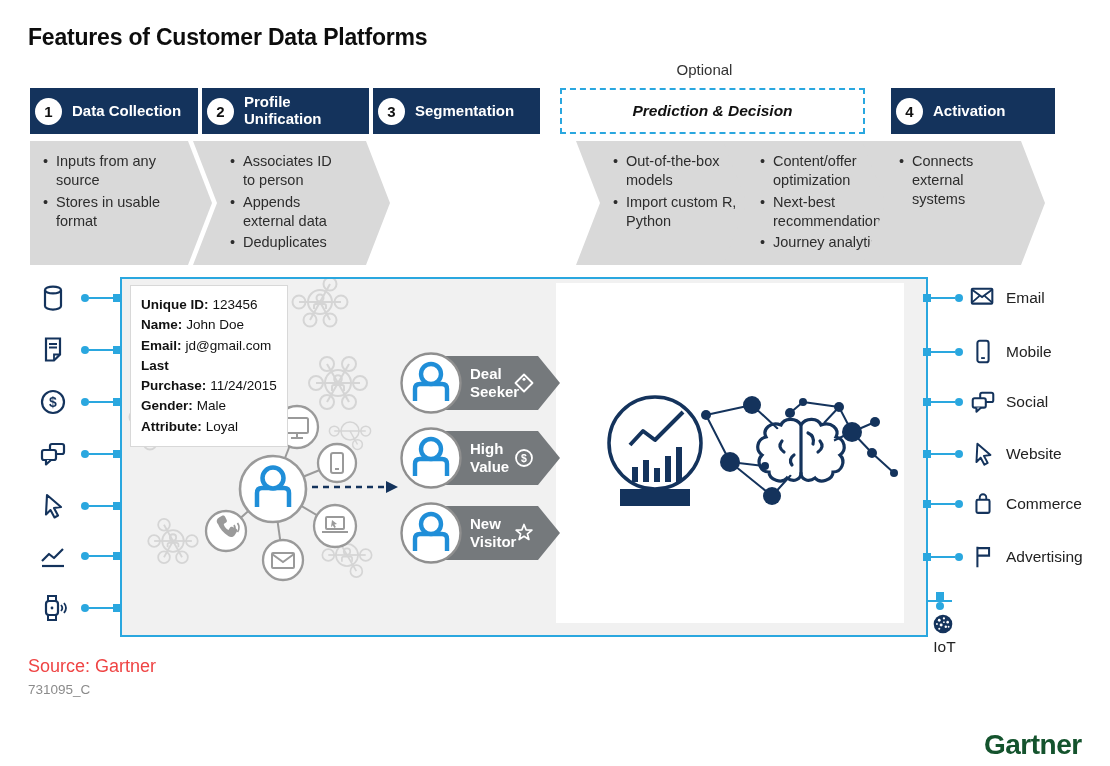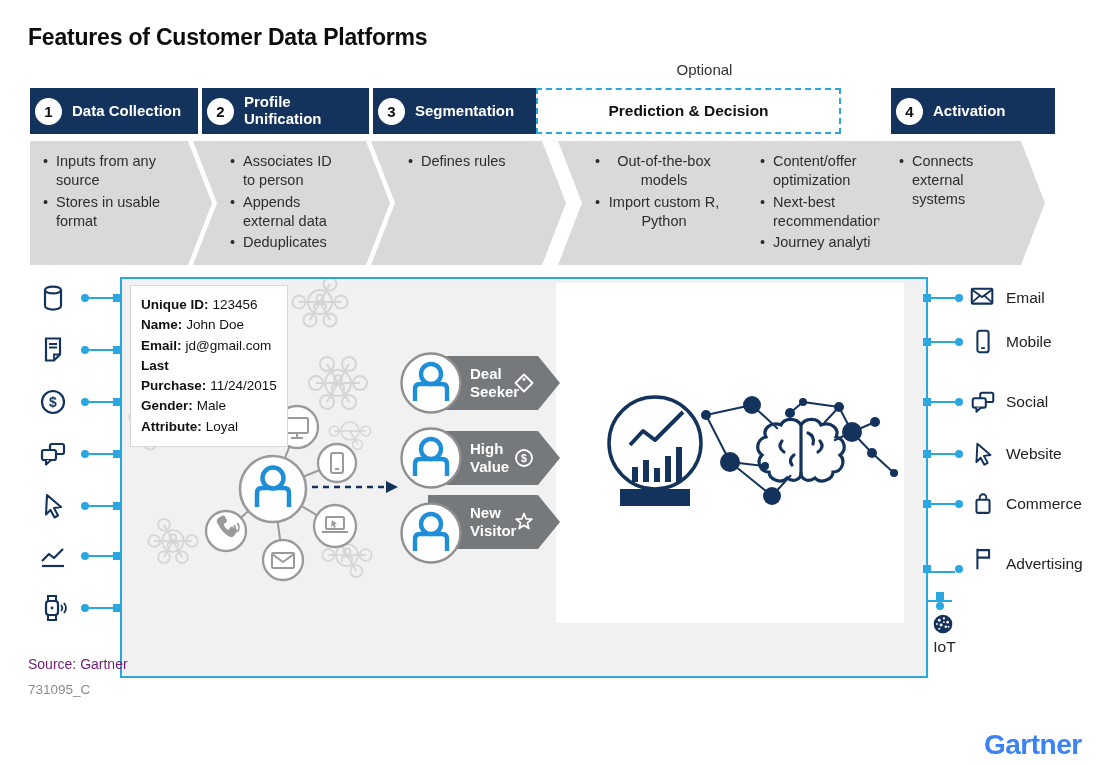--- a/index.html
+++ b/index.html
@@ -24,21 +24,21 @@
   .chev li{position:relative;padding-left:13px;font-size:14.5px;line-height:1.3;color:#2d2d2d;margin-bottom:3px;}
   .chev li::before{content:"\2022";position:absolute;left:0;top:0;color:#2d2d2d;}
   .ch1{padding-left:13px;} .ch1 li{width:135px;}
   .ch2{padding-left:37px;} .ch2 li{width:104px;}
   .ch3{padding-left:37px;} .ch3 li{width:140px;}
   .ch4{padding-left:37px;} .ch4 li{width:112px;}
   .ch5{padding-left:37px;} .ch5 li{width:152px;}
   .ch6{padding-left:37px;} .ch6 li{width:95px;}
 
   
-  .main-box{position:absolute;left:120px;top:277px;width:808px;height:401px;background:#f1f1f1;
+  .main-box{position:absolute;left:120px;top:277px;width:808px;height:360px;background:#f1f1f1;
             border:2px solid #2aa7df;box-sizing:border-box;}
   .white-panel{position:absolute;left:434px;top:4px;width:348px;height:340px;background:#fff;}
   .bg-clusters{position:absolute;left:0;top:0;pointer-events:none;}
   .hub-svg{position:absolute;left:0;top:0;}
 
   .profile-card{position:absolute;left:8px;top:6px;width:158px;background:#fff;border:1px solid #d8d8d8;
                 padding:9px 10px;box-sizing:border-box;font-size:13.5px;line-height:1.5;color:#111;}
   .pf-label{font-weight:800;margin-right:4px;}
 
   .seg-circle{position:absolute;width:62px;height:62px;z-index:3;}
@@ -51,23 +51,23 @@
   
   .source-row{position:absolute;left:38px;height:32px;display:flex;align-items:center;}
   .channel-row{position:absolute;left:923px;height:32px;display:flex;align-items:center;}
   .conn-dot{width:8px;height:8px;border-radius:50%;background:#2aa7df;flex:0 0 auto;}
   .conn-line{width:24px;height:2.4px;background:#2aa7df;flex:0 0 auto;}
   .conn-sq{width:8px;height:8px;background:#2aa7df;flex:0 0 auto;}
   .src-icon{margin-right:13px;flex:0 0 auto;}
   .chan-icon{margin-left:6px;flex:0 0 auto;}
   .chan-label{margin-left:9px;font-size:15.5px;color:#222;}
 
-  .footer-source{position:absolute;left:28px;top:656px;font-size:14px;color:#701a75;}
+  .footer-source{position:absolute;left:28px;top:656px;font-size:18px;color:#ef4444;}
   .footer-code{position:absolute;left:28px;top:682px;font-size:13.5px;color:#8b8b8b;}
-  .gartner-logo{position:absolute;left:984px;top:729px;font-size:28px;font-weight:800;color:#3b82f6;letter-spacing:-0.5px;}
+  .gartner-logo{position:absolute;left:984px;top:729px;font-size:28px;font-weight:800;color:#14532d;letter-spacing:-0.5px;}
 </style>
 </head>
 <body>
 
 <div class="canvas">
 
   <div class="title">Features of Customer Data Platforms</div>
   <div class="optional">Optional</div>
 
   <div class="stage" style="left:30px;width:168px;">
@@ -75,47 +75,42 @@
     <span class="stage-label">Data Collection</span>
   </div>
   <div class="stage" style="left:202px;width:167px;">
     <span class="stage-num">2</span>
     <span class="stage-label" style="width:112px;">Profile Unification</span>
   </div>
   <div class="stage" style="left:373px;width:167px;">
     <span class="stage-num">3</span>
     <span class="stage-label">Segmentation</span>
   </div>
-  <div class="stage-dashed" style="left:536px;width:305px;">
+  <div class="stage-dashed" style="left:560px;width:305px;font-style:italic;">
     <span>Prediction &amp; Decision</span>
   </div>
   <div class="stage" style="left:891px;width:164px;">
     <span class="stage-num">4</span>
     <span class="stage-label">Activation</span>
   </div>
 
   <div class="chev first ch1" style="left:30px;width:182px;">
     <ul>
       <li>Inputs from any source</li>
       <li>Stores in usable format</li>
     </ul>
   </div>
   <div class="chev ch2" style="left:193px;width:197px;">
     <ul>
       <li>Associates ID to person</li>
       <li>Appends external data</li>
       <li>Deduplicates</li>
     </ul>
   </div>
-  <div class="chev ch3" style="left:371px;width:195px;">
-    <ul>
-      <li>Defines rules</li>
-    </ul>
-  </div>
-  <div class="chev ch4" style="left:558px;width:195px;text-align:center;">
+  <div class="chev ch4" style="left:576px;width:195px;">
     <ul>
       <li>Out-of-the-box models</li>
       <li>Import custom R, Python</li>
     </ul>
   </div>
   <div class="chev ch5" style="left:723px;width:195px;">
     <ul>
       <li>Content/offer optimization</li>
       <li>Next-best recommendation</li>
       <li>Journey analytics</li>
@@ -407,21 +402,21 @@
       </svg>
     </div>
     <div class="seg-circle" style="left:278px;top:148px;">
       <svg width="62" height="62" viewBox="0 0 62 62">
         <circle cx="31" cy="31" r="29.5" fill="#fff" stroke="#8f8f8f" stroke-width="2.4"></circle>
         <path d="M15,49 V37 Q15,32 20,32 H42 Q47,32 47,37 V49" fill="none" stroke="#1f8ed8" stroke-width="4.4"></path>
         <circle cx="31" cy="22" r="10" fill="#fff" stroke="#1f8ed8" stroke-width="4.4"></circle>
       </svg>
     </div>
 
-    <div class="seg-tag" style="left:306px;top:216px;">
+    <div class="seg-tag" style="left:306px;top:227px;">
       <span class="seg-label">New Visitor</span>
       <svg class="seg-icon" width="22" height="22" viewBox="0 0 22 22">
         <path d="M11,2.5 L13.1,7.8 L18.9,8.2 L14.4,11.9 L15.9,17.5 L11,14.3 L6.1,17.5 L7.6,11.9 L3.1,8.2 L8.9,7.8 Z" fill="none" stroke="#fff" stroke-width="1.7" stroke-linejoin="round"></path>
       </svg>
     </div>
     <div class="seg-circle" style="left:278px;top:223px;">
       <svg width="62" height="62" viewBox="0 0 62 62">
         <circle cx="31" cy="31" r="29.5" fill="#fff" stroke="#8f8f8f" stroke-width="2.4"></circle>
         <path d="M15,49 V37 Q15,32 20,32 H42 Q47,32 47,37 V49" fill="none" stroke="#1f8ed8" stroke-width="4.4"></path>
         <circle cx="31" cy="22" r="10" fill="#fff" stroke="#1f8ed8" stroke-width="4.4"></circle>
@@ -432,21 +427,21 @@
   <div class="channel-row" style="top:282px;">
     <span class="conn-sq"></span>
       <span class="conn-line"></span>
       <span class="conn-dot"></span>
     <svg class="chan-icon" width="28" height="28" viewBox="0 0 30 30">
       <rect x="3" y="5" width="22" height="16" rx="1" fill="none" stroke="#14335c" stroke-width="2.2"></rect>
       <path d="M3,6 L14,14 L25,6 M3,20 L11,13 M25,20 L17,13" fill="none" stroke="#14335c" stroke-width="2"></path>
     </svg>
     <span class="chan-label">Email</span>
   </div>
-  <div class="channel-row" style="top:326px;">
+  <div class="channel-row" style="top:336px;">
     <span class="conn-sq"></span>
       <span class="conn-line"></span>
       <span class="conn-dot"></span>
     <svg class="chan-icon" width="28" height="28" viewBox="0 0 30 30">
       <rect x="9" y="3" width="12" height="23" rx="2.5" fill="none" stroke="#14335c" stroke-width="2.2"></rect>
       <path d="M13,21.5 h4" stroke="#14335c" stroke-width="2"></path>
     </svg>
     <span class="chan-label">Mobile</span>
   </div>
   <div class="channel-row" style="top:386px;">
@@ -472,21 +467,21 @@
   <div class="channel-row" style="top:488px;">
     <span class="conn-sq"></span>
       <span class="conn-line"></span>
       <span class="conn-dot"></span>
     <svg class="chan-icon" width="28" height="28" viewBox="0 0 30 30">
       <rect x="8" y="10.5" width="14" height="14" rx="1.5" fill="none" stroke="#14335c" stroke-width="2.2"></rect>
       <path d="M11.5,10.5 v-2.5 a3.5,3.5 0 0 1 7,0 v2.5" fill="none" stroke="#14335c" stroke-width="2"></path>
     </svg>
     <span class="chan-label">Commerce</span>
   </div>
-  <div class="channel-row" style="top:541px;align-items:flex-end;">
+  <div class="channel-row" style="top:541px;">
     <span class="conn-sq"></span>
       <span class="conn-line"></span>
       <span class="conn-dot"></span>
     <svg class="chan-icon" width="28" height="28" viewBox="0 0 30 30">
       <path d="M9,4 V26" stroke="#14335c" stroke-width="2.2"></path>
       <path d="M9,5.5 H21.5 V13.5 H9" fill="none" stroke="#14335c" stroke-width="2.2"></path>
     </svg>
     <span class="chan-label">Advertising</span>
   </div>
   <div class="channel-row" style="top:592px;flex-direction:column;">

